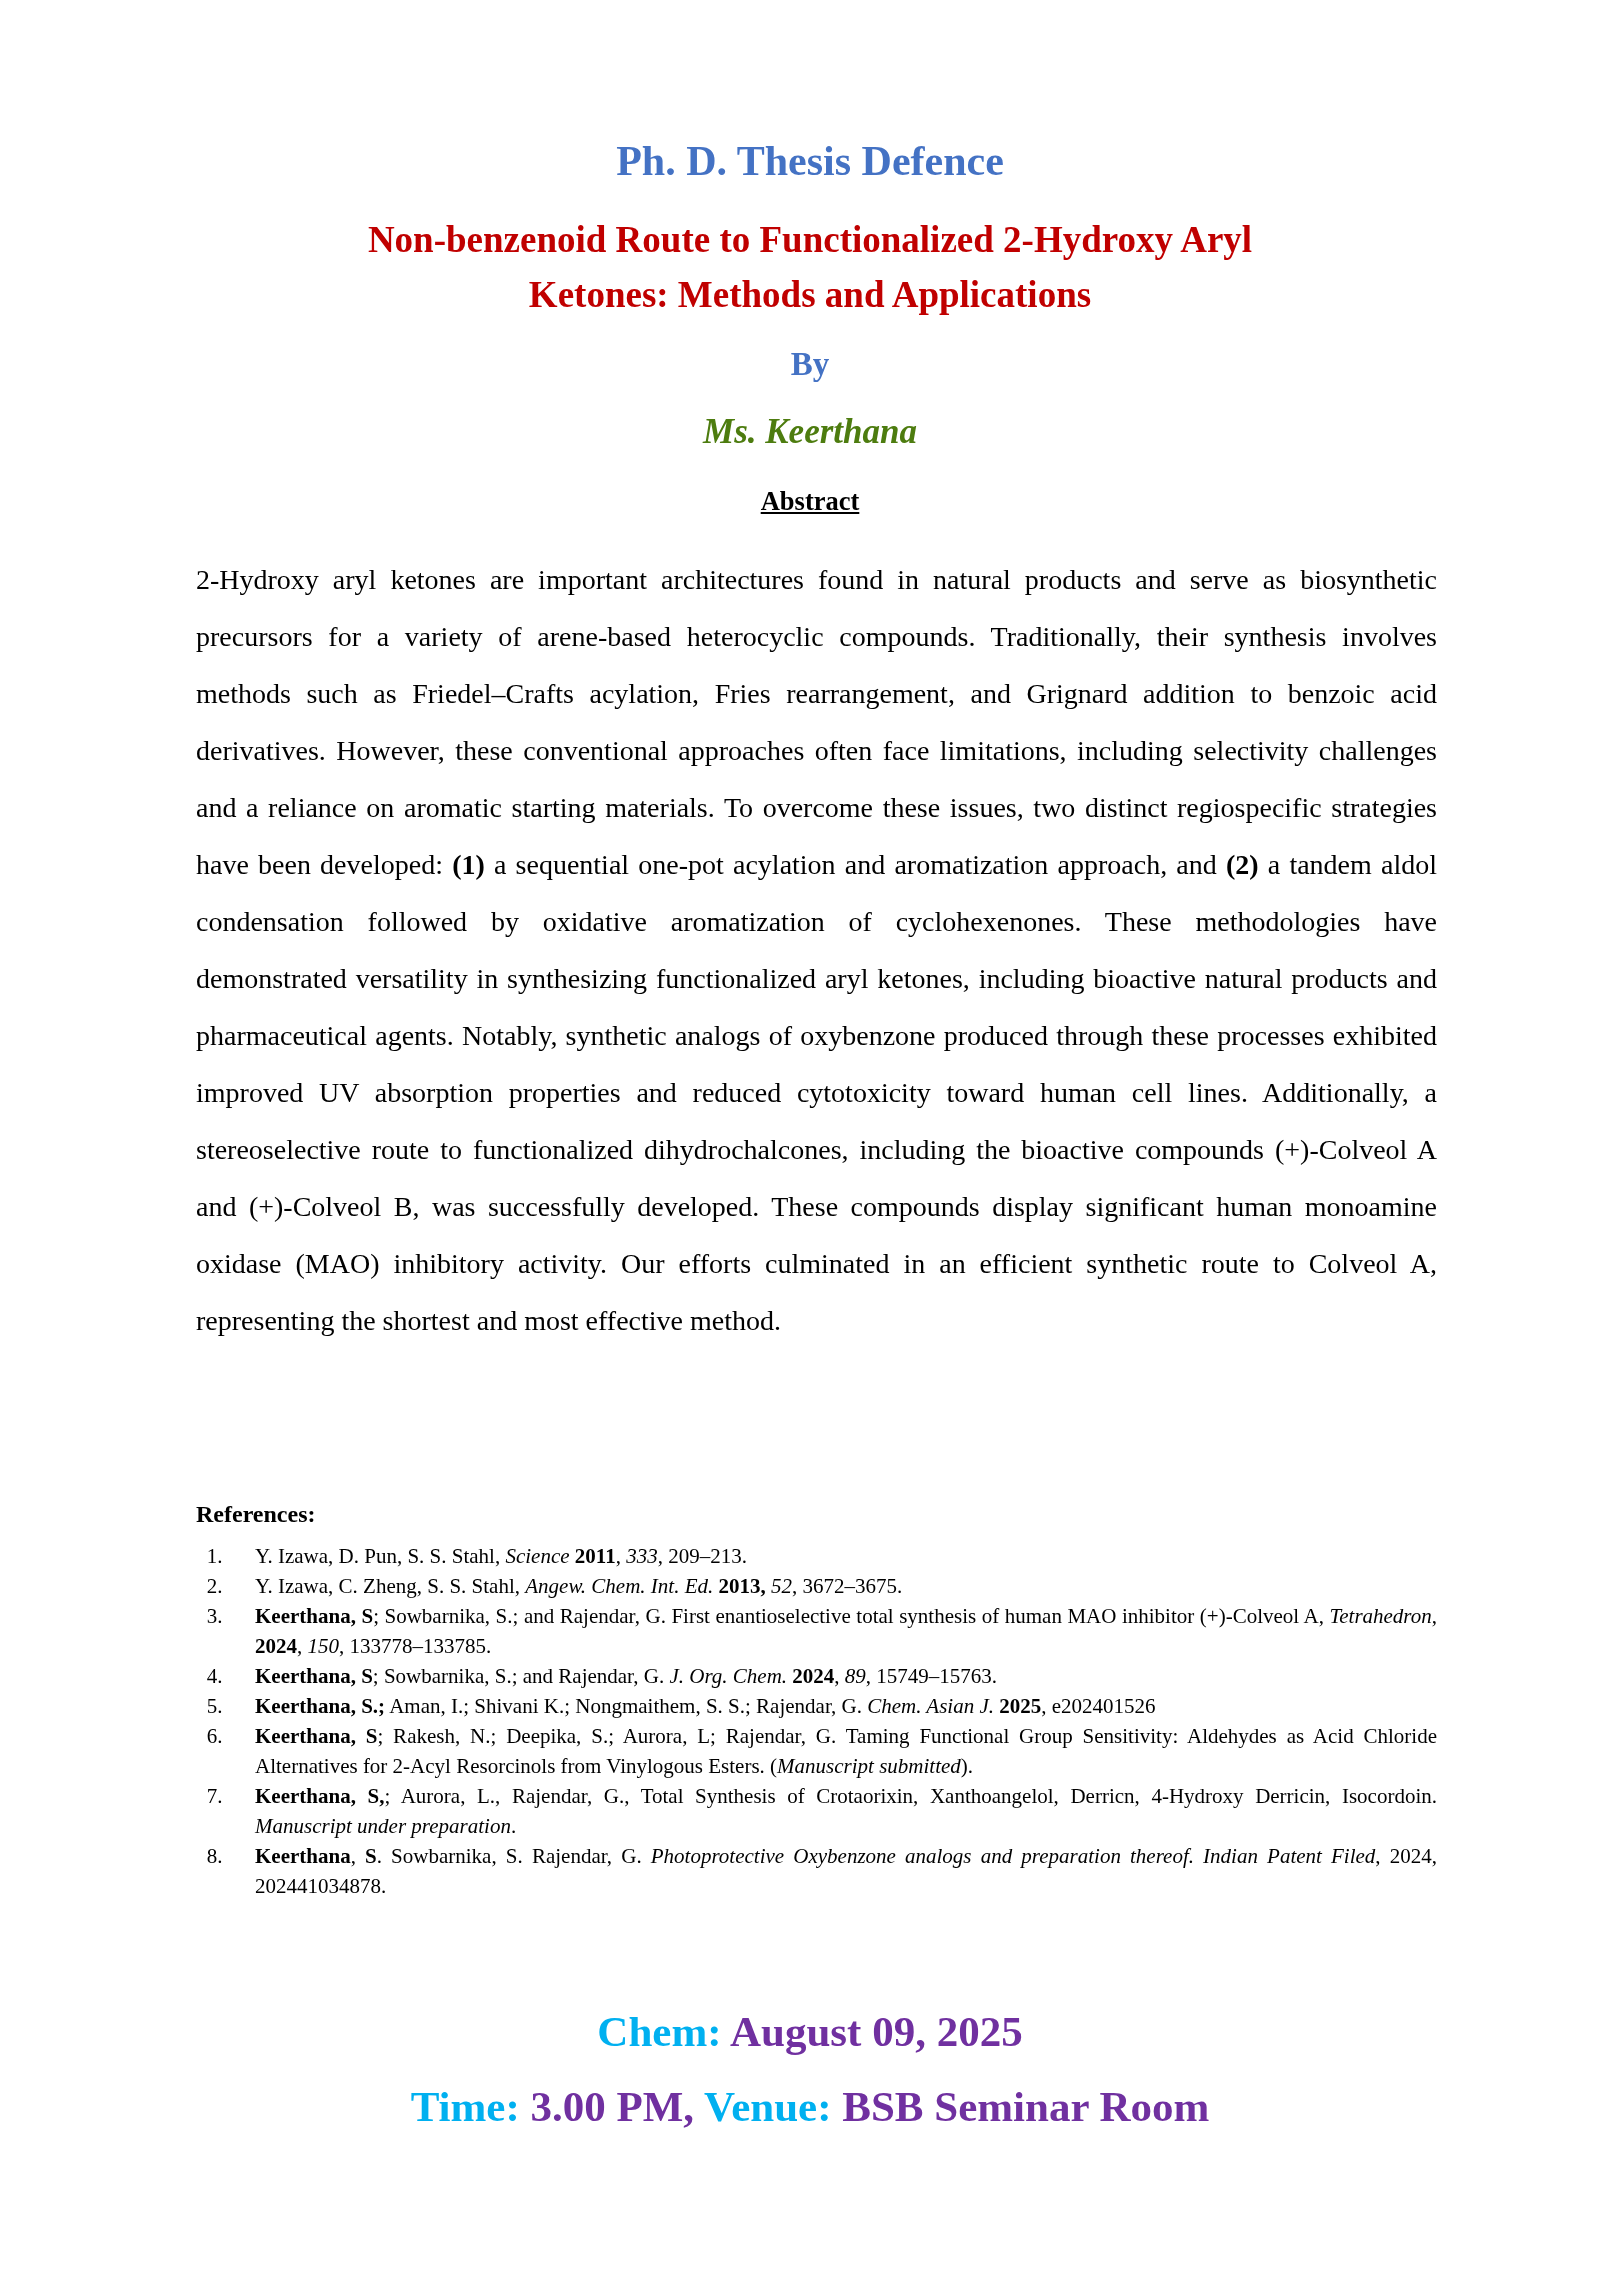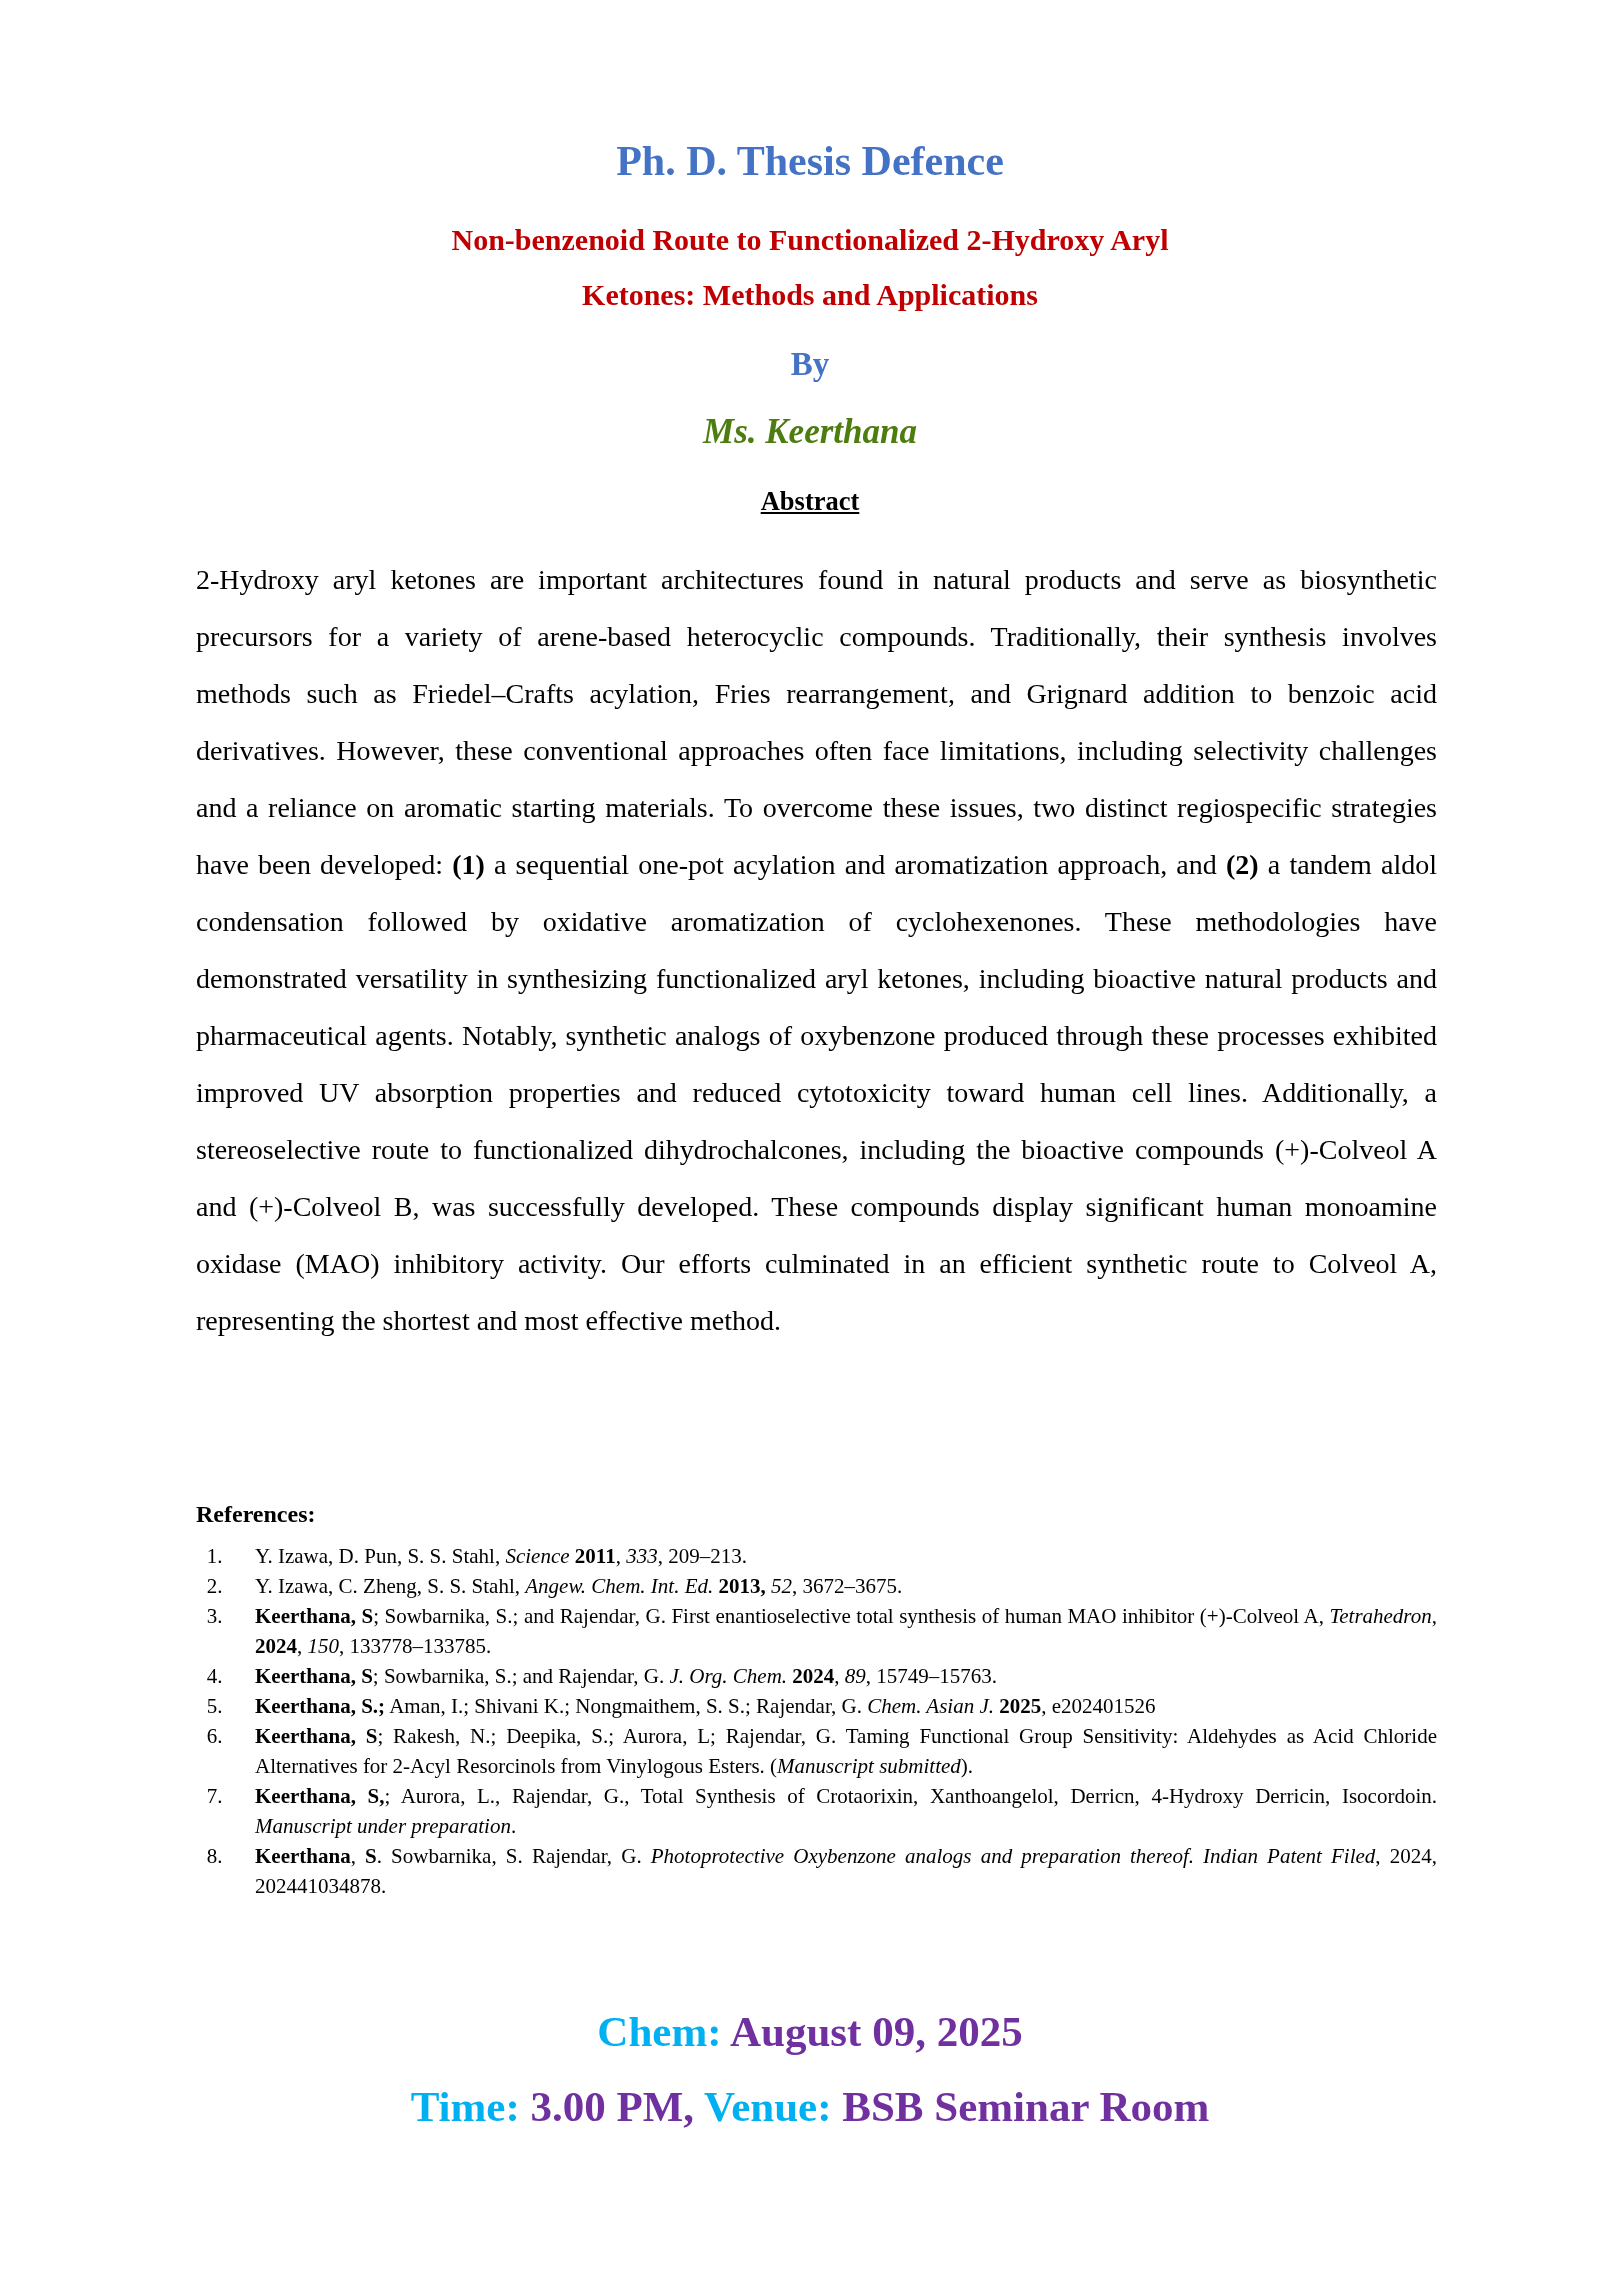--- a/index.html
+++ b/index.html
@@ -1,21 +1,21 @@
 <!DOCTYPE html>
 <html><head>
 <meta charset="utf-8">
 <style>
   html, body { margin: 0; padding: 0; background: #ffffff; }
   body { width: 1620px; height: 2293px; position: relative; overflow: hidden;
          font-family: "Liberation Serif", "DejaVu Serif", serif; color: #000; }
   .page { position: absolute; left: 0; top: 0; width: 1614px; height: 2293px; }
   .center { position: absolute; left: 0; width: 1620px; text-align: center; }
   .phd { top: 137px; font-size: 42px; font-weight: bold; color: #4472C4; }
-  .title { top: 212px; font-size: 30px; font-weight: bold; color: #C00000; line-height: 55px; }
+  .title { top: 212px; font-size: 37px; font-weight: bold; color: #C00000; line-height: 55px; }
   .by { top: 346px; font-size: 33px; font-weight: bold; color: #4472C4; text-align: center; }
   .author { top: 412px; font-size: 35px; font-weight: bold; font-style: italic; color: #4d7c0f; }
   .abstract-heading { top: 486px; font-size: 26.5px; font-weight: bold; text-decoration: underline; }
   .abstract { position: absolute; left: 196px; top: 551px; width: 1241px;
               font-size: 28px; line-height: 57px; text-align: justify; margin: 0; }
   .refs-heading { position: absolute; left: 196px; top: 1501px; font-size: 24px; font-weight: bold; }
   .refs { position: absolute; left: 196px; top: 1541px; width: 1241px; margin: 0; padding: 0;
           list-style: none; font-size: 21px; line-height: 30px; }
   .refs li { position: relative; padding-left: 59px; text-align: justify; }
   .refs .num { position: absolute; left: 10.8px; top: 0; }

